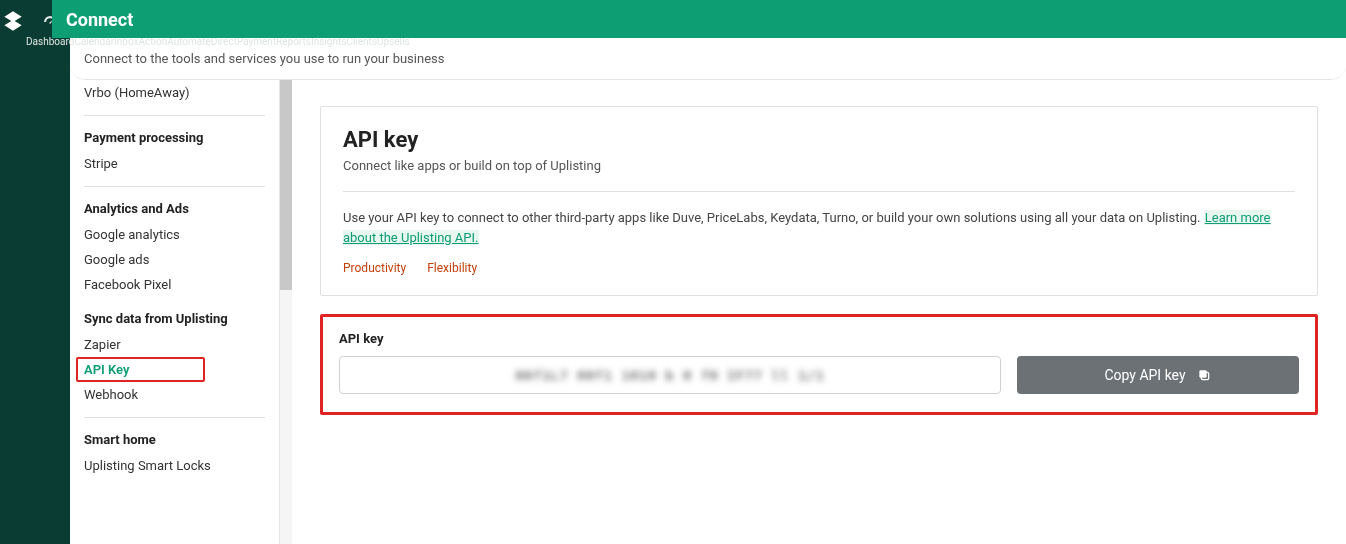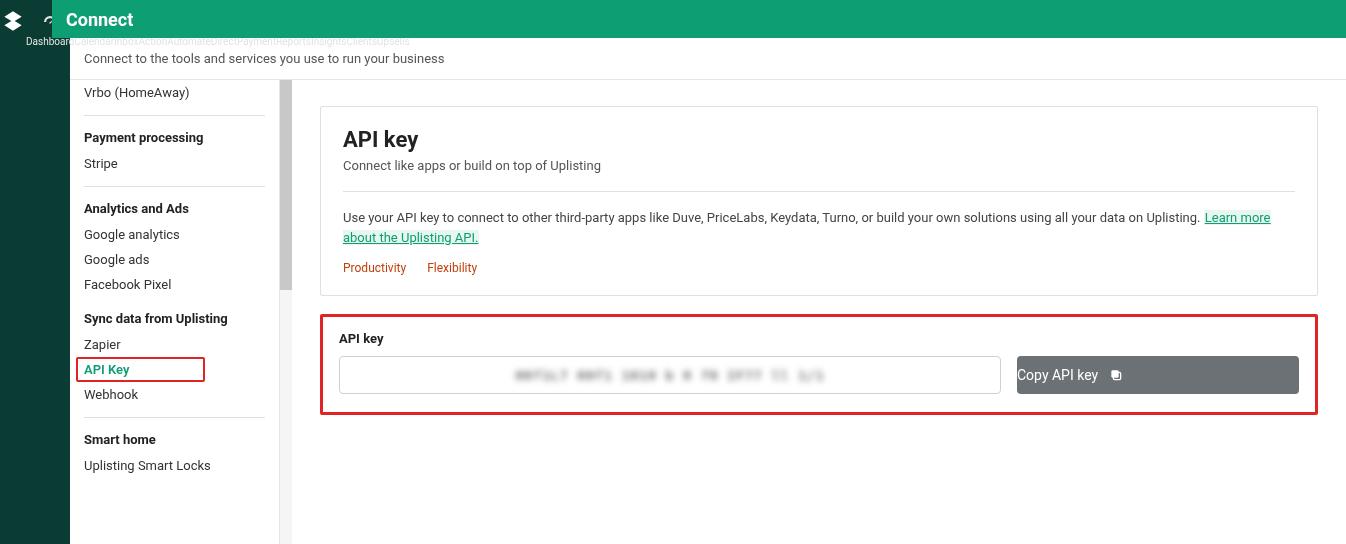--- a/index.html
+++ b/index.html
@@ -10,21 +10,21 @@
   .nav-logo { width:70px; height:34px; display:flex; align-items:center; justify-content:center; color:#fff; }
   .nav-item { width:70px; display:flex; flex-direction:column; align-items:center; justify-content:center; margin-top:6px; cursor:pointer; position:relative; }
   .nav-item .icon { color:#dfe5e3; font-size:18px; height:24px; display:flex; align-items:center; justify-content:center; }
   .nav-item .lbl { color:#dfe5e3; font-size:10px; margin-top:2px; text-align:center; }
   .nav-badge { position:absolute; top:-2px; right:14px; background:#19a974; color:#fff; width:12px; height:12px; font-size:8px; border-radius:2px; display:flex; align-items:center; justify-content:center; }
 
   
   .header { position:absolute; left:52px; top:0; right:0; height:38px; background:#0e9e74; color:#fff; display:flex; align-items:center; padding-left:14px; font-weight:700; font-size:18px; }
 
   
-  .subhdr { position:absolute; left:70px; top:38px; right:0; height:42px; border-bottom:1px solid #e5e5e5; display:flex; align-items:center; padding-left:14px; color:#555; font-size:13px; }
+  .subhdr { position:absolute; left:70px; top:38px; right:0; height:42px; border-bottom:1px solid #e5e5e5; display:flex; align-items:center; padding-left:14px; color:#555; font-size:13px;border-radius:15px; }
 
   
   .side { position:absolute; left:70px; top:80px; width:210px; height:464px; border-right:1px solid #e5e5e5; overflow-y:auto; padding:0 14px 20px 14px; }
   .side-item { font-size:13px; color:#333; padding:5px 0; cursor:pointer; }
   .side-group { font-weight:700; color:#222; font-size:13px; padding:14px 0 6px 0; }
   .side-hr { border:0; border-top:1px solid #e0e0e0; margin:10px 0 0 0; }
   .side-item.active { color:#0e9e74; font-weight:600; }
   .side-active-box { border:2px solid #e02424; border-radius:2px; padding:3px 6px; margin-left:-8px; margin-right:60px; }
 
   
@@ -40,21 +40,21 @@
   .desc { color:#444; font-size:13px; line-height:1.5; }
   .desc a { color:#0e9e74; text-decoration:underline; background:#e8f6f0; padding:0 1px; cursor:pointer; }
   .tags { margin-top:14px; color:#c2410c; font-size:12px; }
   .tags span { margin-right:18px; }
 
   .red-box { border:3px solid #e02424; border-radius:2px; padding:14px 16px 18px 16px; }
   .red-box .lbl { font-weight:700; font-size:13px; margin-bottom:10px; color:#222; }
   .key-row { display:flex; gap:16px; align-items:stretch; }
   .key-input { flex:1; border:1px solid #d0d0d0; border-radius:4px; height:38px; display:flex; align-items:center; justify-content:center; color:#222; background:#fff; }
   .key-blur { filter: blur(3px); letter-spacing:1px; font-family:monospace; font-size:13px; color:#222; }
-  .copy-btn { width:282px; height:38px; background:#6c7176; color:#fff; border-radius:4px; display:flex; align-items:center; justify-content:flex-start; gap:10px; font-size:14px; cursor:pointer; }
+  .copy-btn { width:282px; height:38px; background:#6c7176; color:#fff; border-radius:4px; display:flex; align-items:center; justify-content:center; gap:10px; font-size:14px; cursor:pointer; }
 </style>
 </head>
 <body>
 
 <div class="nav">
   <div class="nav-logo">
     <svg width="26" height="26" viewBox="0 0 24 24">
         <path fill="#fff" d="M12 3l8 5-8 5-8-5 8-5zm0 8l8 5-8 5-8-5 8-5z"></path>
       </svg>
   </div>

